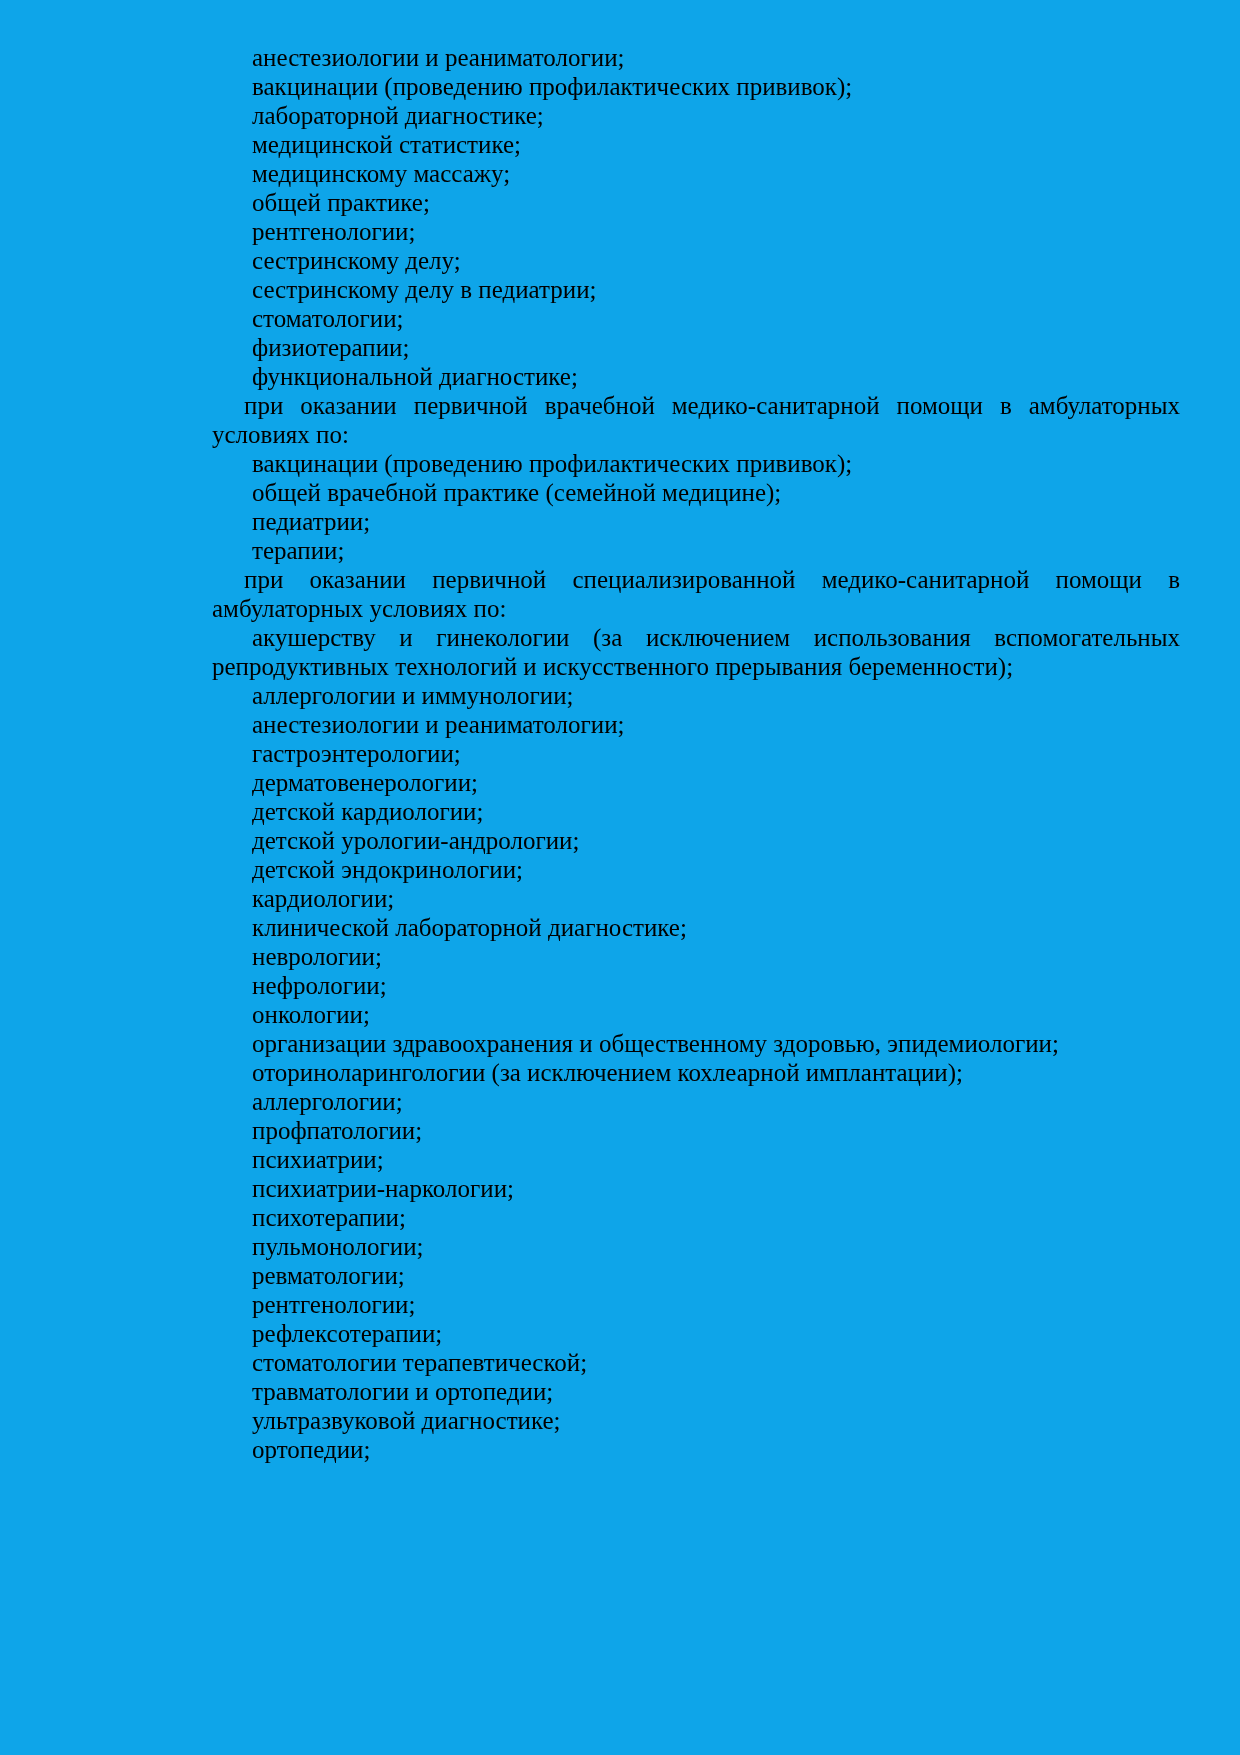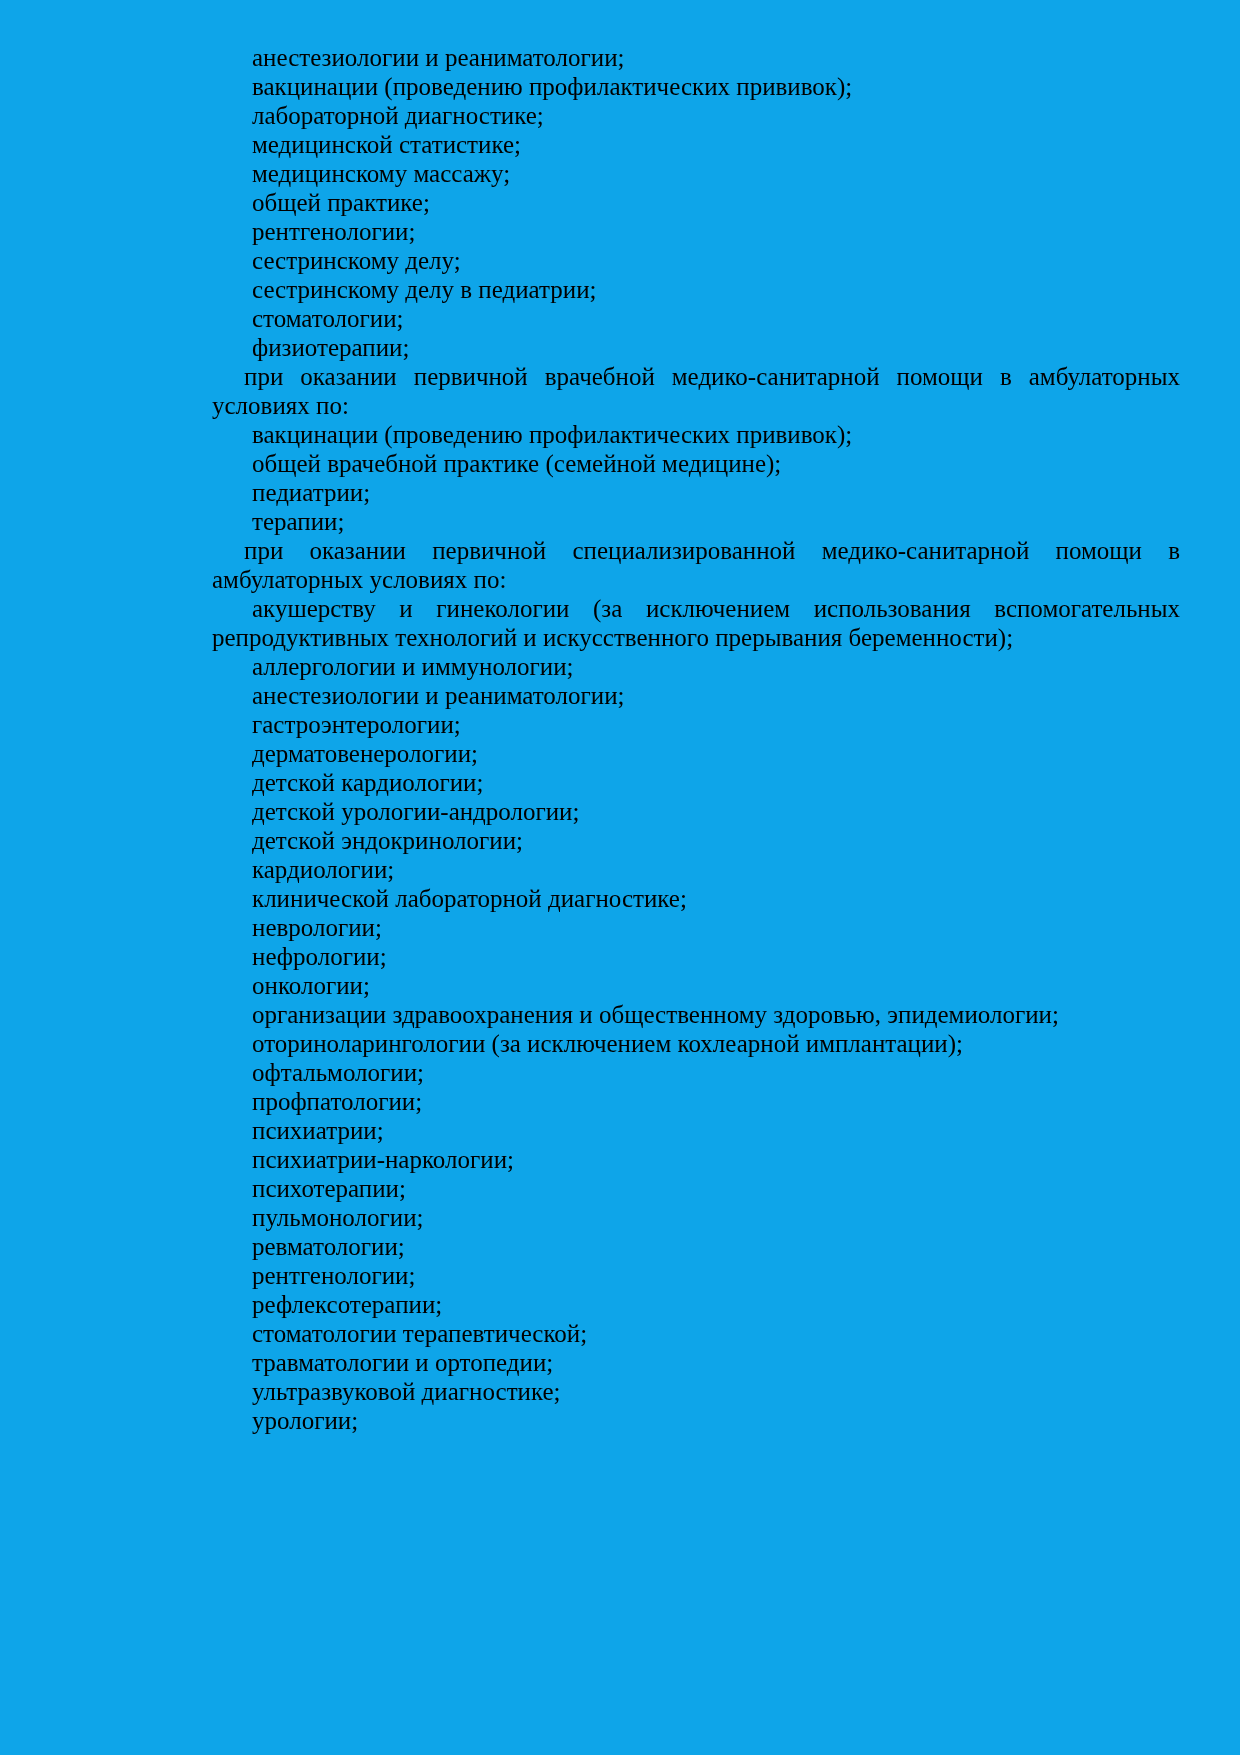--- a/index.html
+++ b/index.html
@@ -45,20 +45,21 @@
       <p class="item">вакцинации (проведению профилактических прививок);</p>
       <p class="item">лабораторной диагностике;</p>
       <p class="item">медицинской статистике;</p>
       <p class="item">медицинскому массажу;</p>
       <p class="item">общей практике;</p>
       <p class="item">рентгенологии;</p>
       <p class="item">сестринскому делу;</p>
       <p class="item">сестринскому делу в педиатрии;</p>
       <p class="item">стоматологии;</p>
       <p class="item">физиотерапии;</p>
+      <p class="item">функциональной диагностике;</p>
       <p class="para">при оказании первичной врачебной медико-санитарной помощи в амбулаторных условиях по:</p>
       <p class="item">вакцинации (проведению профилактических прививок);</p>
       <p class="item">общей врачебной практике (семейной медицине);</p>
       <p class="item">педиатрии;</p>
       <p class="item">терапии;</p>
       <p class="para">при оказании первичной специализированной медико-санитарной помощи в амбулаторных условиях по:</p>
       <p class="item">акушерству и гинекологии (за исключением использования вспомогательных репродуктивных технологий и искусственного прерывания беременности);</p>
       <p class="item">аллергологии и иммунологии;</p>
       <p class="item">анестезиологии и реаниматологии;</p>
       <p class="item">гастроэнтерологии;</p>
@@ -66,27 +67,27 @@
       <p class="item">детской кардиологии;</p>
       <p class="item">детской урологии-андрологии;</p>
       <p class="item">детской эндокринологии;</p>
       <p class="item">кардиологии;</p>
       <p class="item">клинической лабораторной диагностике;</p>
       <p class="item">неврологии;</p>
       <p class="item">нефрологии;</p>
       <p class="item">онкологии;</p>
       <p class="item">организации здравоохранения и общественному здоровью, эпидемиологии;</p>
       <p class="item">оториноларингологии (за исключением кохлеарной имплантации);</p>
-      <p class="item">офтальмологии;</p>
+      <p class="item">аллергологии;</p>
       <p class="item">профпатологии;</p>
       <p class="item">психиатрии;</p>
       <p class="item">психиатрии-наркологии;</p>
       <p class="item">психотерапии;</p>
       <p class="item">пульмонологии;</p>
       <p class="item">ревматологии;</p>
       <p class="item">рентгенологии;</p>
       <p class="item">рефлексотерапии;</p>
       <p class="item">стоматологии терапевтической;</p>
       <p class="item">травматологии и ортопедии;</p>
       <p class="item">ультразвуковой диагностике;</p>
-      <p class="item">урологии;</p>
+      <p class="item">ортопедии;</p>
     </div>
 </div>
 
 </body></html>

